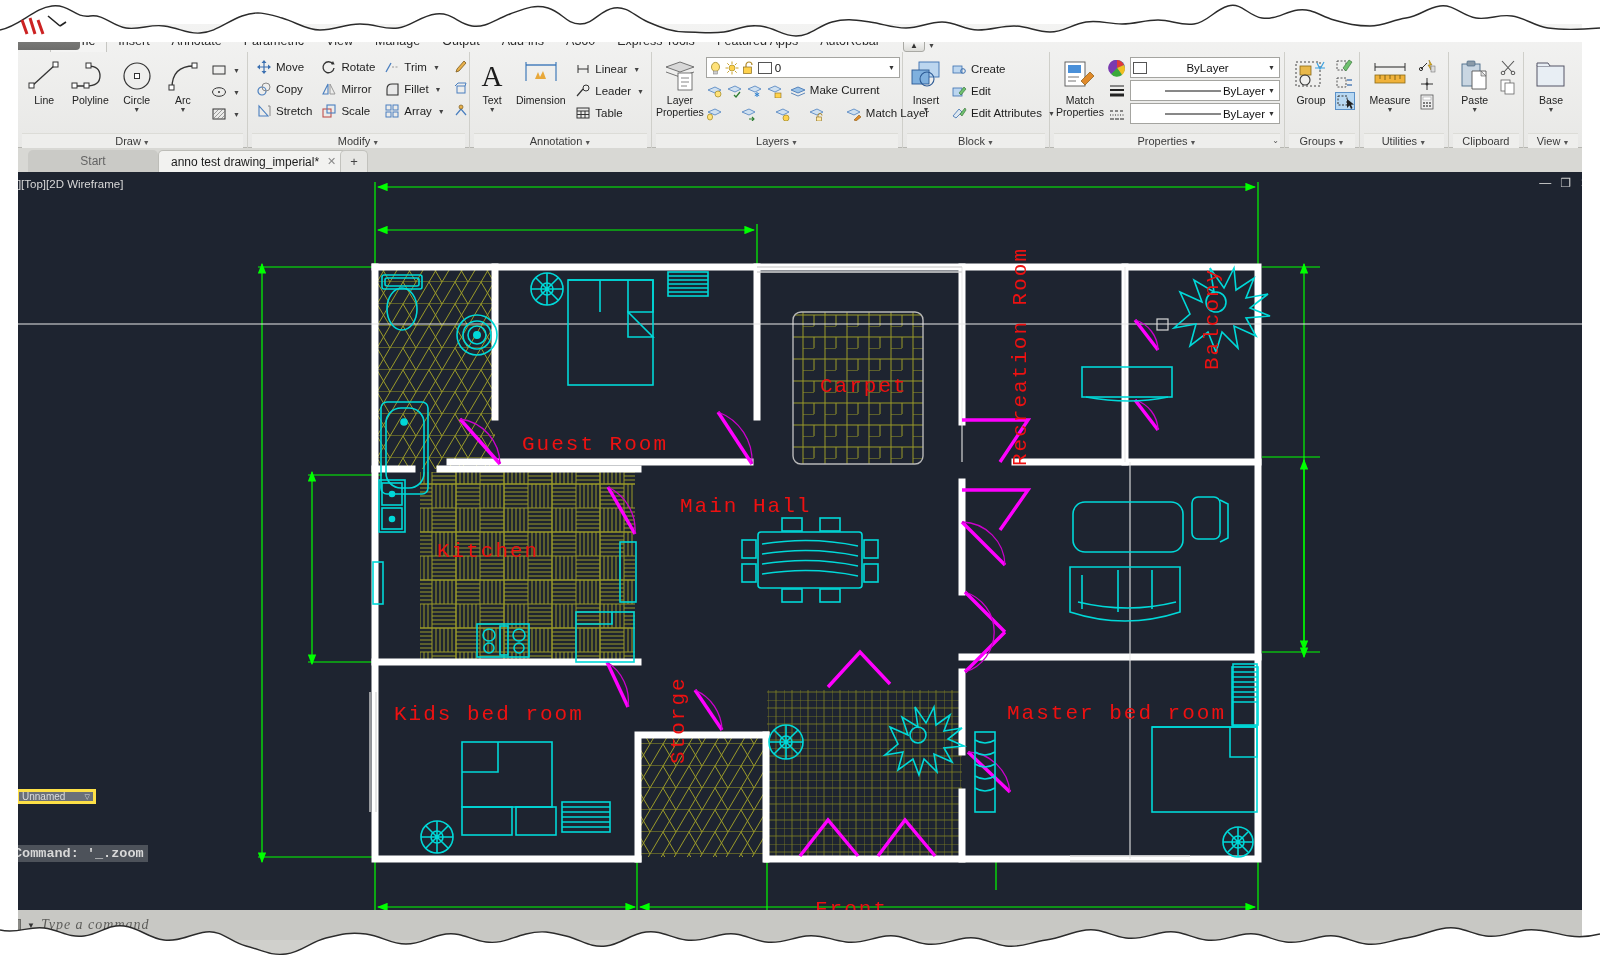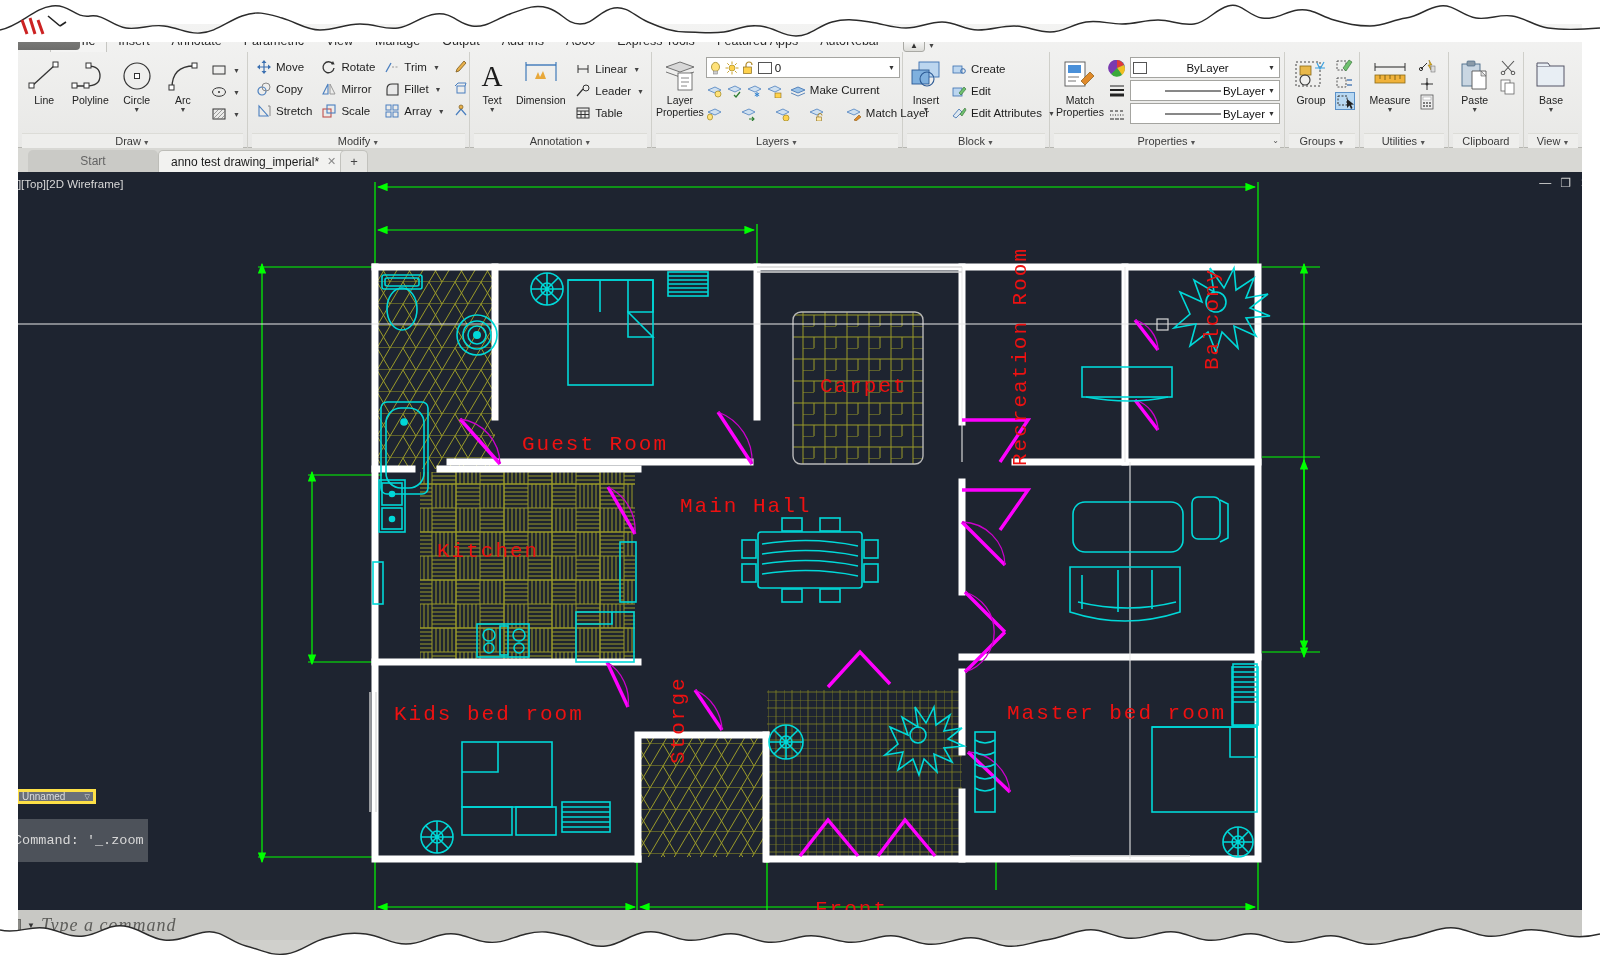--- a/index.html
+++ b/index.html
@@ -75,27 +75,27 @@
   #vpbtns { position:absolute; right:10px; top:5px; display:flex; gap:9px; align-items:center; }
   #vpbtns span { color:#cfcfcf; font-size:12px; line-height:12px; }
 
   #unnamed { position:absolute; left:16px; bottom:136px; width:80px; height:15px;
              background:#6b7079; border:3px solid #fde047; display:flex; align-items:center;
              justify-content:space-between; padding:0 3px; font-size:10px; color:#dcdcdc; }
 
   
   #cmdhist { position:absolute; left:10px; bottom:78px; width:1160px; }
   .cmdline { font-family:"Liberation Mono", monospace; font-size:13.5px; color:#d8d8d8;
-             background:rgba(190,190,190,0.30); display:inline-block; padding:13px 4px; line-height:17px; white-space:pre; }
+             background:rgba(190,190,190,0.30); display:inline-block; padding:0 4px; line-height:17px; white-space:pre;font-weight:bold; }
   .cmdline.l2 { background:rgba(190,190,190,0.34); }
   #cmdinput { position:absolute; left:0; bottom:28px; width:1600px; height:30px;
               background:#c8c8c4; display:flex; align-items:center; gap:6px; padding-left:8px; }
   #cmdinput .dropglyph { width:13px; height:13px; background:#8a8a86; border:1px solid #6b6b67; }
   #cmdinput .car { font-size:8px; color:#333; }
-  #cmdph { font-family:"Liberation Serif", serif; font-style:italic; font-size:18px; color:#5d5d5a; letter-spacing:1px;text-align:center; }
+  #cmdph { font-family:"Liberation Serif", serif; font-style:italic; font-size:14px; color:#5d5d5a; letter-spacing:1px;text-align:center; }
 
   #statusbar { position:absolute; left:0; bottom:0; width:1600px; height:28px; background:#d0d0cc;
                display:flex; align-items:center; padding-left:22px; gap:26px; font-size:11.5px; color:#2c2c2c; }
   #statusbar .stabs { display:flex; gap:20px; }
 
   svg { display:block; }
   .rmlabel { font-family:"Liberation Mono", monospace; fill:#ee1111; font-size:21px; letter-spacing:2px; }
 </style>
 </head>
 <body>

